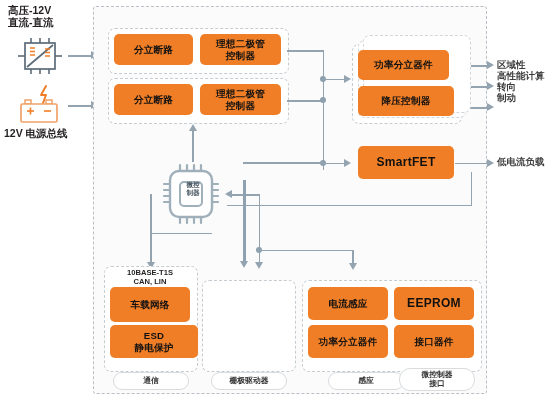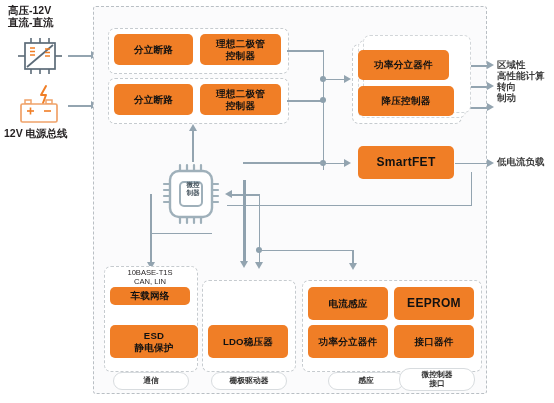--- a/index.html
+++ b/index.html
@@ -20,21 +20,21 @@
     color:#231f20;
     font-weight:bold;
     line-height:1.15;
     white-space:pre-line;
   }
   .lbl-src{font-size:10.5px;}
   .lbl-bus{font-size:10.5px;}
   .lbl-out{font-size:9.5px;color:#3d3d3d;}
   .lbl-proto{
     position:absolute;
-    font-size:7.6px;font-weight:normal;color:#231f20;
+    font-size:7.6px;font-weight:bold;color:#231f20;
     text-align:center;line-height:1.2;white-space:pre-line;
   }
 
   
   .outer{
     position:absolute;
     border:1px dashed #b9bfc4;
     border-radius:3px;
     background:#fbfbfc;
   }
@@ -270,27 +270,26 @@
   <div class="ln lnv" style="left:352px;top:249.5px;height:15px;"></div>
   <div class="arrowD" style="left:348.5px;top:263px;"></div>
 
   <div class="ln lnv thick" style="left:243px;top:180px;height:82px;width:2.6px;"></div>
   <div class="arrowD" style="left:239.5px;top:261px;"></div>
   <div class="ln lnh" style="left:243px;top:162px;width:80px;"></div>
 
   <div class="grp" style="left:104px;top:266px;width:92px;height:104px;"></div>
   <div class="lbl-proto" style="left:108px;top:268px;width:84px;">10BASE-T1S
 CAN, LIN</div>
-  <div class="blk" style="left:110px;top:287px;width:80px;height:18px;text-align:center;">车载网络</div>
+  <div class="blk" style="left:110px;top:287px;width:80px;height:35px;text-align:center;">车载网络</div>
   <div class="blk" style="left:110px;top:325px;width:88px;height:33px;">ESD
 静电保护</div>
   <div class="pill" style="left:113px;top:372px;width:74px;height:16px;">通信</div>
 
   <div class="grp" style="left:202px;top:280px;width:92px;height:90px;"></div>
-  <div class="blk" style="left:208px;top:325px;width:80px;height:33px;">LDO稳压器</div>
   <div class="pill" style="left:211px;top:372px;width:74px;height:16px;">栅极驱动器</div>
 
   <div class="grp" style="left:302px;top:280px;width:178px;height:90px;"></div>
   <div class="blk" style="left:308px;top:287px;width:80px;height:33px;">电流感应</div>
   <div class="blk" style="left:308px;top:325px;width:80px;height:33px;">功率分立器件</div>
   <div class="blk" style="left:394px;top:325px;width:80px;height:33px;">接口器件</div>
   <div class="blk en" style="left:394px;top:287px;width:80px;height:33px;">EEPROM</div>
 
   <div class="pill" style="left:328px;top:372px;width:74px;height:16px;">感应</div>
   <div class="pill" style="left:399px;top:368px;width:74px;height:21px;">微控制器

